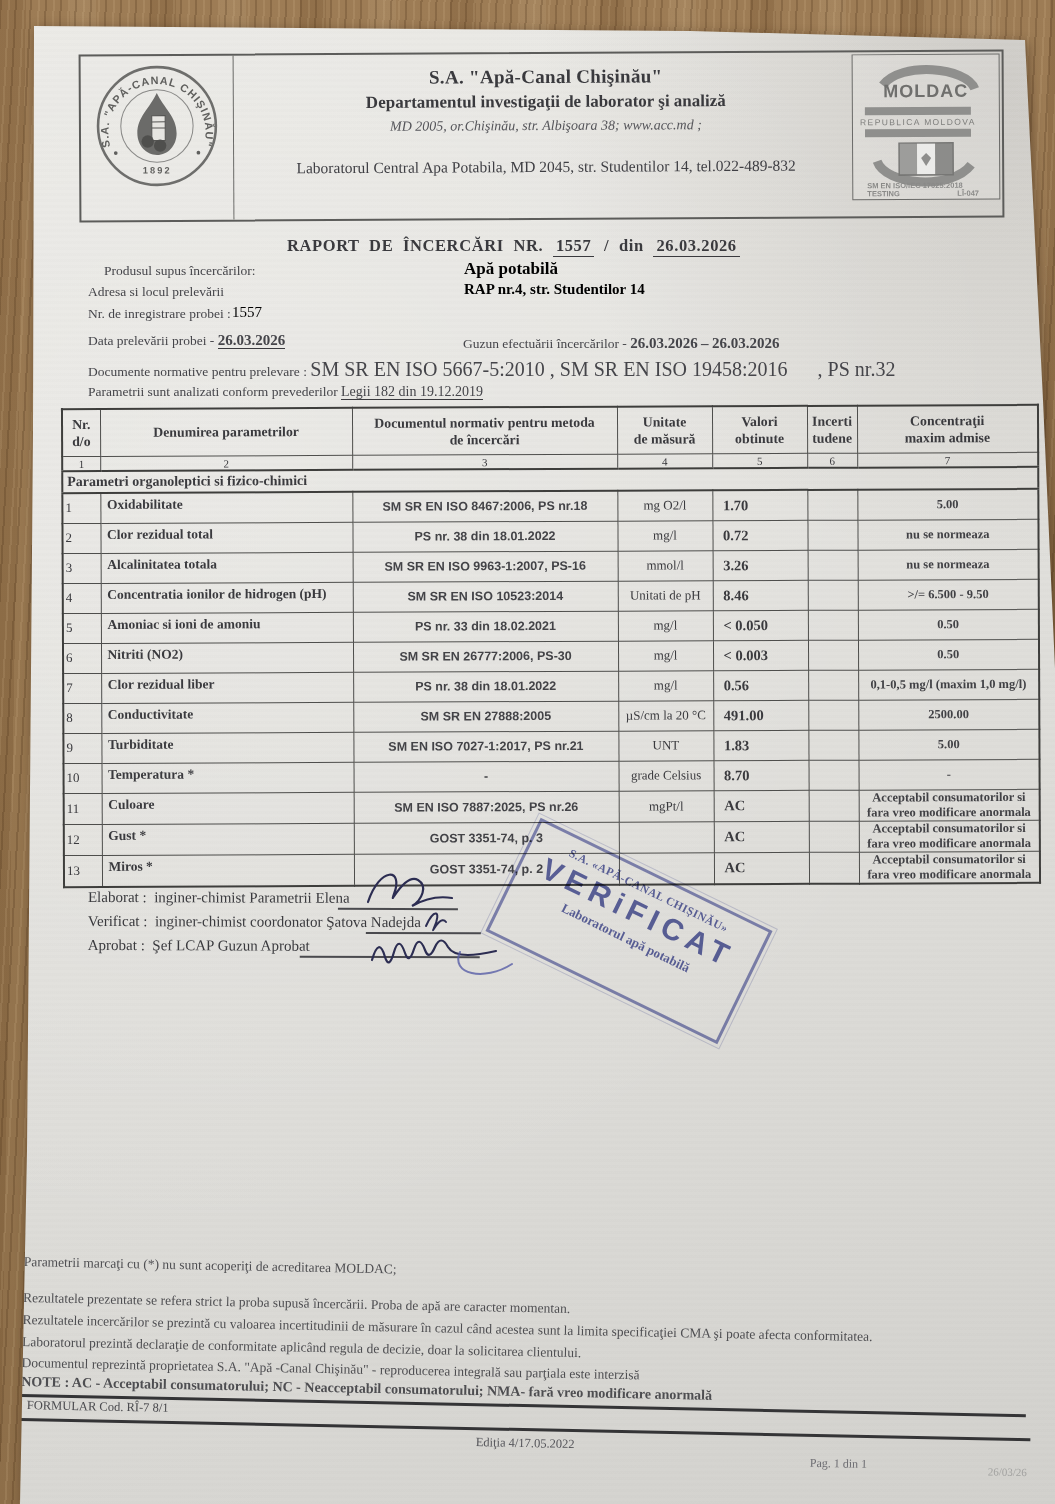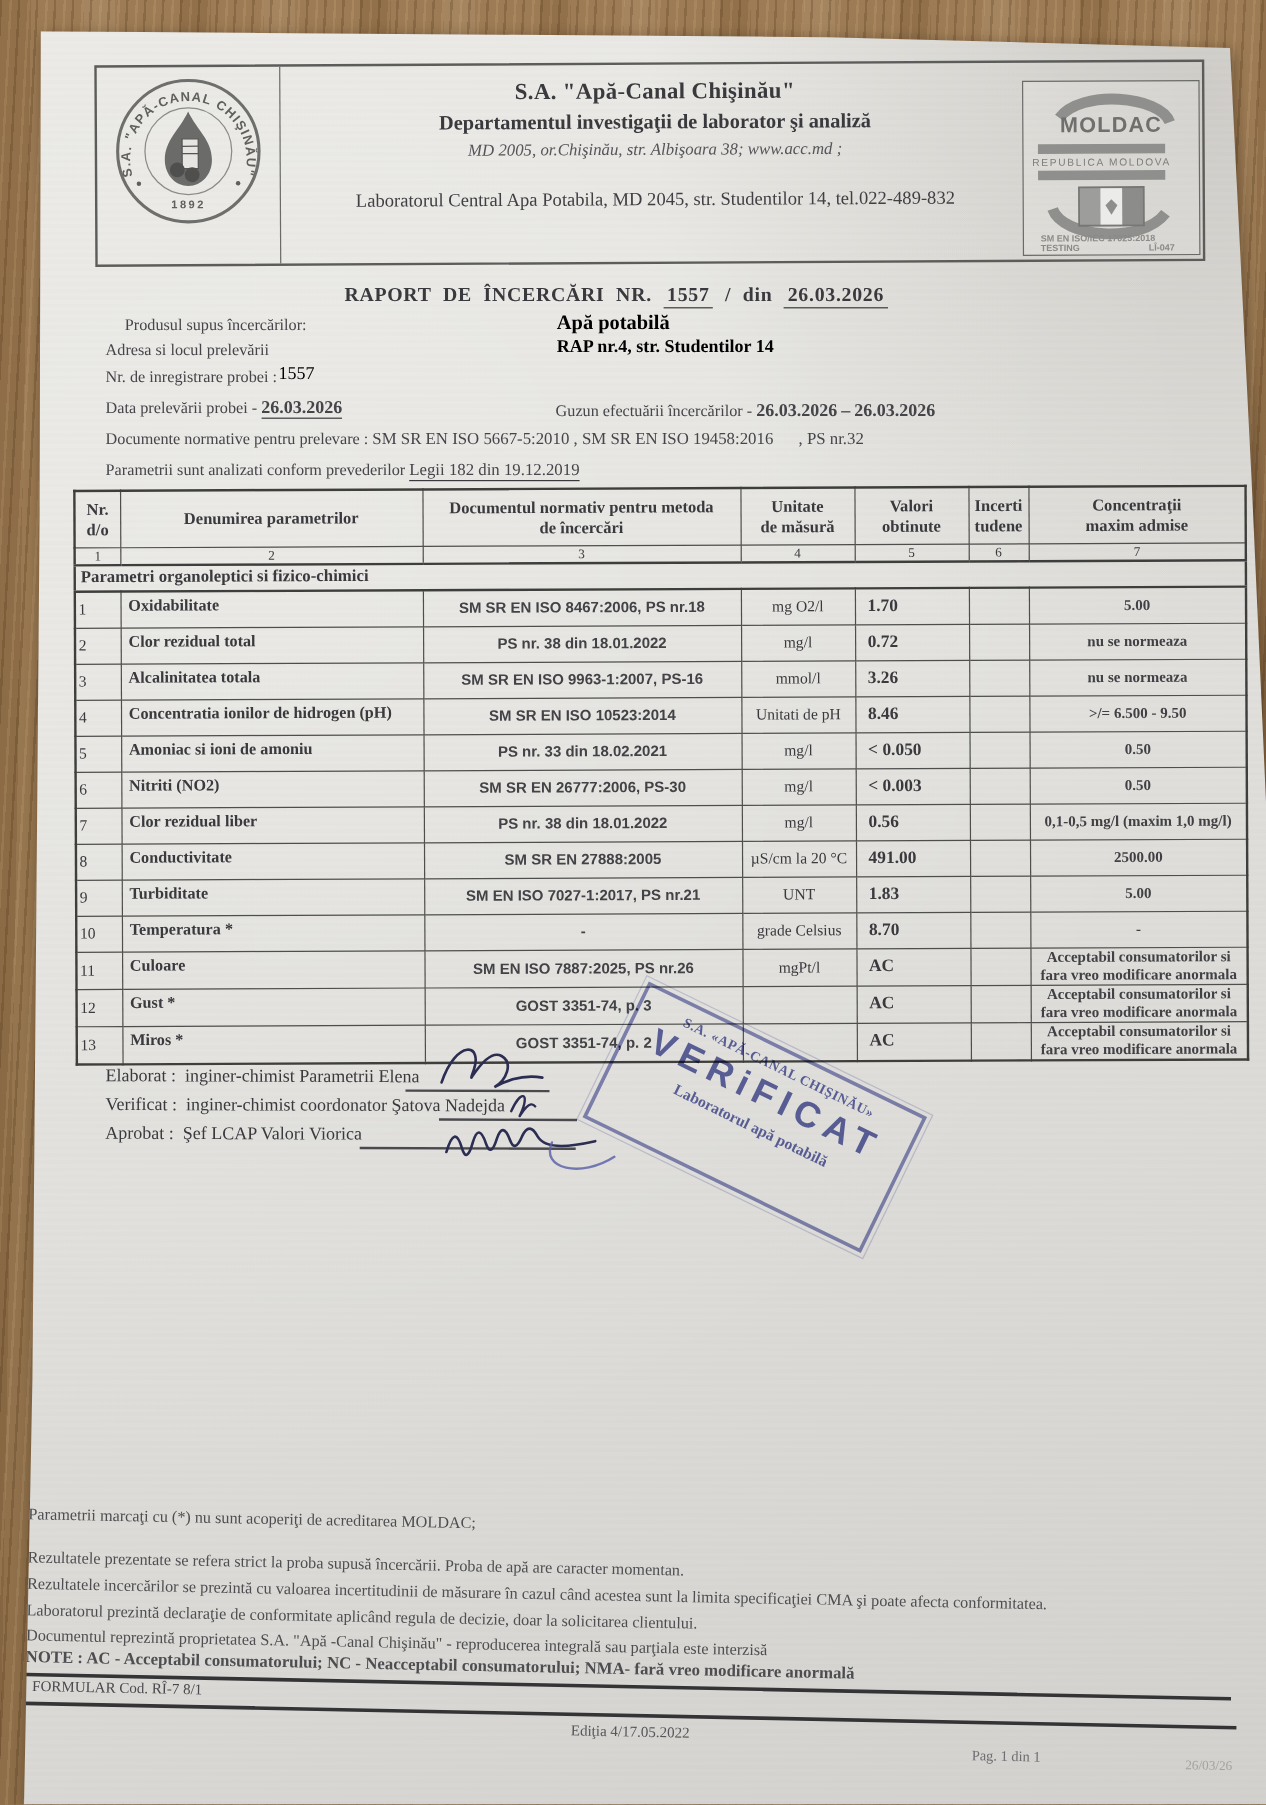--- a/index.html
+++ b/index.html
@@ -30,21 +30,21 @@
 
   
   .header-box{left:79px;top:52px;width:921px;height:164px;border:2px solid #5c5c5a;transform:rotate(-.3deg);}
   .logo-cell{position:absolute;left:0;top:0;width:152px;height:100%;border-right:1.5px solid #6a6a68;}
   .logo-svg{position:absolute;left:14px;top:8px;}
   .hdr-center{position:absolute;left:160px;top:0;width:610px;height:100%;text-align:center;}
   .org-name{margin-top:12px;font-size:19px;font-weight:bold;letter-spacing:.3px;}
   .dept{margin-top:4px;font-size:17px;font-weight:bold;}
   .addr{margin-top:6px;font-size:14px;font-style:italic;color:#55555a;}
   .lab-line{margin-top:24px;font-size:15.5px;color:#3f3f44;}
-  .moldac-box{position:absolute;right:2px;top:15px;width:146px;height:144px;border:1.5px solid #6a6a68;background:rgba(255,255,255,.15);}
+  .moldac-box{position:absolute;right:2px;top:2px;width:146px;height:144px;border:1.5px solid #6a6a68;background:rgba(255,255,255,.15);}
 
   
   .title-line{left:287px;top:236px;font-size:16.5px;font-weight:bold;letter-spacing:.6px;word-spacing:5px;white-space:nowrap;}
   .u{border-bottom:1.5px solid #3a3a3e;padding:0 3px 1px 3px;}
   .meta-label{font-size:13.5px;color:#45454a;white-space:nowrap;}
   .meta-bold{font-size:15px;font-weight:bold;white-space:nowrap;}
   .ub{border-bottom:1.5px solid #3a3a3e;}
 
   
   .rt-wrap{left:62px;top:406px;width:976px;transform:rotate(-.25deg);}
@@ -169,21 +169,21 @@
     <span class="meta-bold ub">26.03.2026</span>
   </div>
   <div class="abs meta-label" style="left:463px;top:335px">
     <span>Guzun efectuării încercărilor -</span>
     <span class="meta-bold">26.03.2026</span>
     <span class="meta-bold">–</span>
     <span class="meta-bold">26.03.2026</span>
   </div>
   <div class="abs meta-label" style="left:88px;top:358px">
     <span>Documente  normative pentru prelevare :</span>
-    <span style="font-size:14px;white-space:pre">SM SR EN ISO 5667-5:2010 , SM SR EN ISO 19458:2016      , PS nr.32</span>
+    <span style="font-size:20px;white-space:pre">SM SR EN ISO 5667-5:2010 , SM SR EN ISO 19458:2016      , PS nr.32</span>
   </div>
   <div class="abs meta-label" style="left:88px;top:384px">
     <span>Parametrii sunt analizati conform prevederilor</span>
     <span class="ub" style="font-size:14px">Legii 182 din 19.12.2019</span>
   </div>
 
   <div class="abs rt-wrap">
     <table class="rt ink">
       <colgroup>
         <col style="width:38px">
@@ -363,21 +363,21 @@
       <span>inginer-chimist  Parametrii Elena</span>
     </div>
     <div class="sig-line" style="left:250px;top:18px;width:120px"></div>
     <div class="sig-row" style="top:24px">
       <span>Verificat :</span>&nbsp;
       <span>inginer-chimist coordonator Şatova Nadejda</span>
     </div>
     <div class="sig-line" style="left:278px;top:42px;width:115px"></div>
     <div class="sig-row" style="top:48px">
       <span>Aprobat :</span>&nbsp;
-      <span>Şef      LCAP  Valori Viorica</span>
+      <span>Şef      LCAP  Guzun Aprobat</span>
     </div>
     <div class="sig-line" style="left:212px;top:66px;width:180px"></div>
   </div>
 
   <svg class="abs sig-svg" width="220" height="130" viewBox="0 0 220 130">
     <path d="M38,46 C50,10 74,12 64,38 C58,54 74,16 88,24 C98,30 92,44 82,50 C96,42 110,40 122,42" fill="none" stroke="#2c2d52" stroke-width="2.2" stroke-linecap="round"></path>
     <path d="M96,70 C104,52 112,54 104,72 C100,81 110,58 116,66" fill="none" stroke="#2c2d52" stroke-width="2" stroke-linecap="round"></path>
     <path d="M42,104 q7,-24 13,-3 q4,13 9,-5 q5,-17 11,1 q4,12 9,-4 q5,-15 11,1 q4,11 10,-3 q6,-13 13,0 c7,12 30,8 48,4" fill="none" stroke="#2c2d52" stroke-width="2.2" stroke-linecap="round"></path>
     <path d="M130,96 c-10,22 24,30 52,12" fill="none" stroke="#575ea6" stroke-width="2" stroke-linecap="round" opacity=".8"></path>
   </svg>

